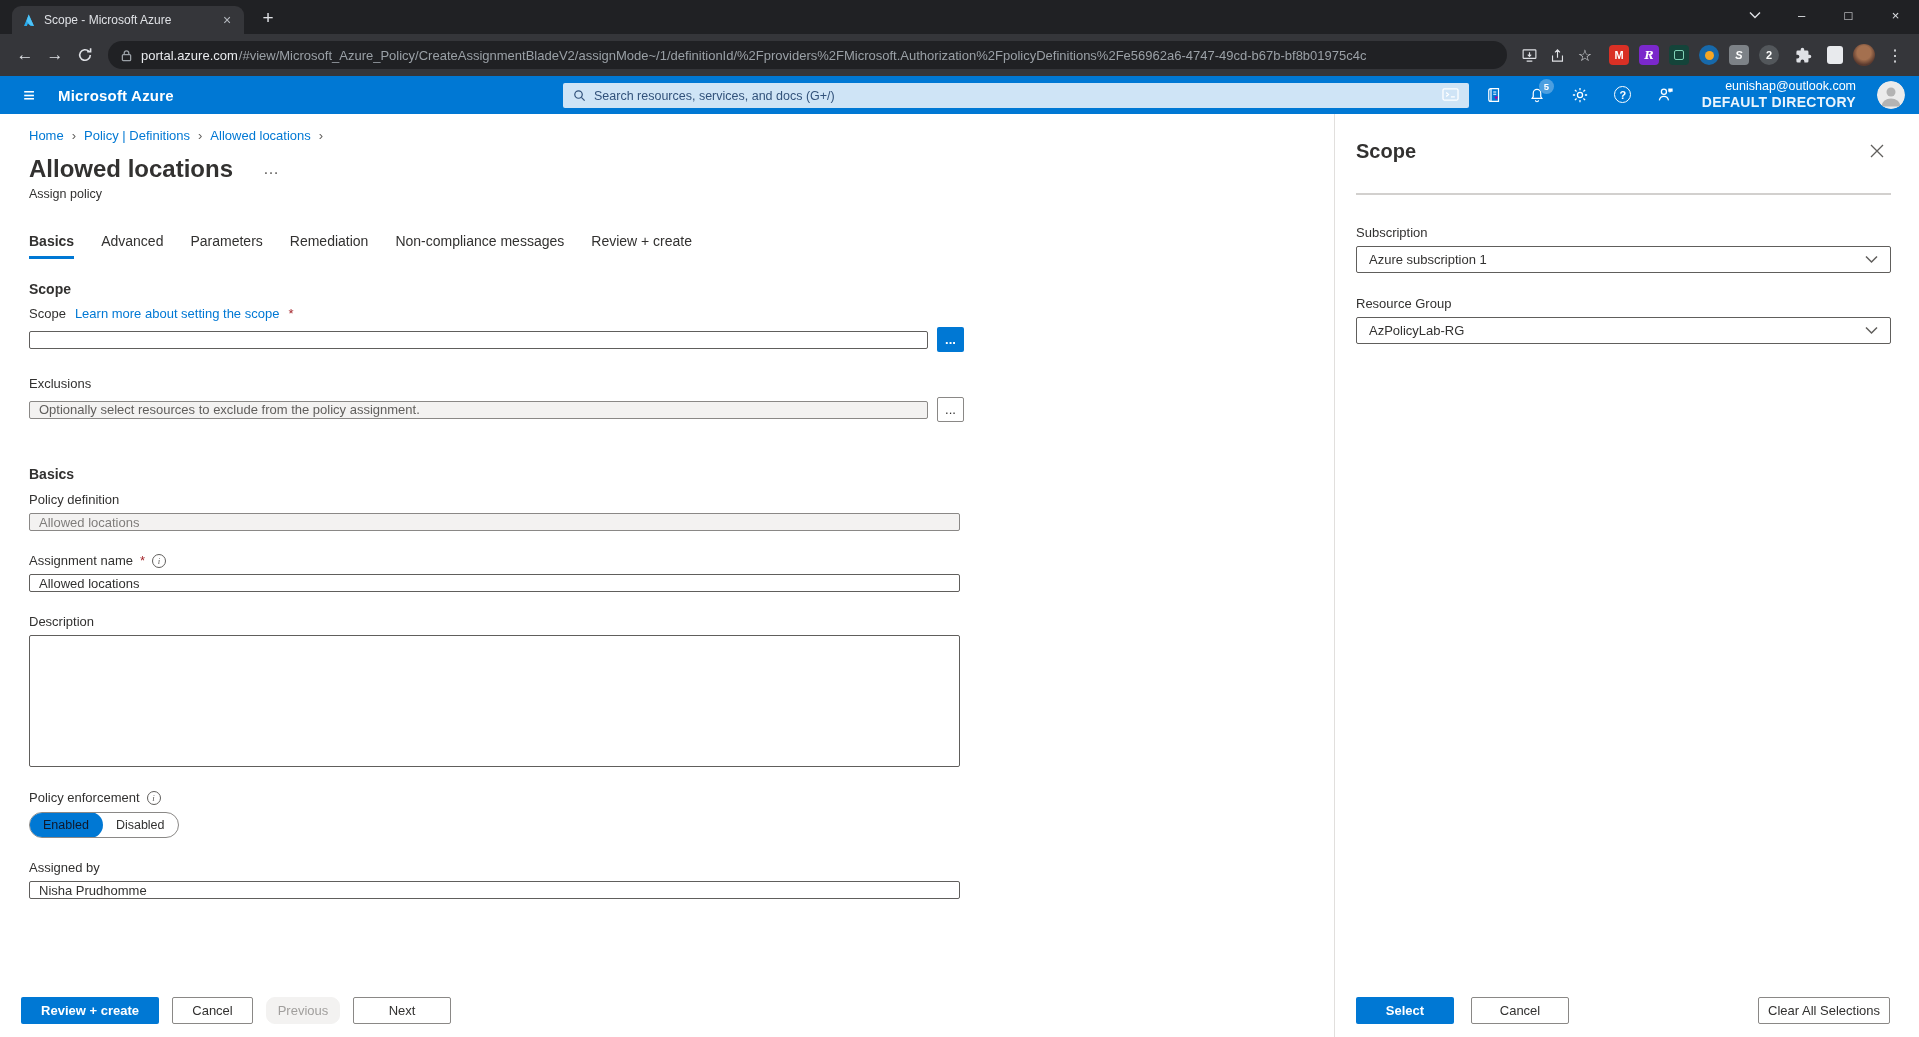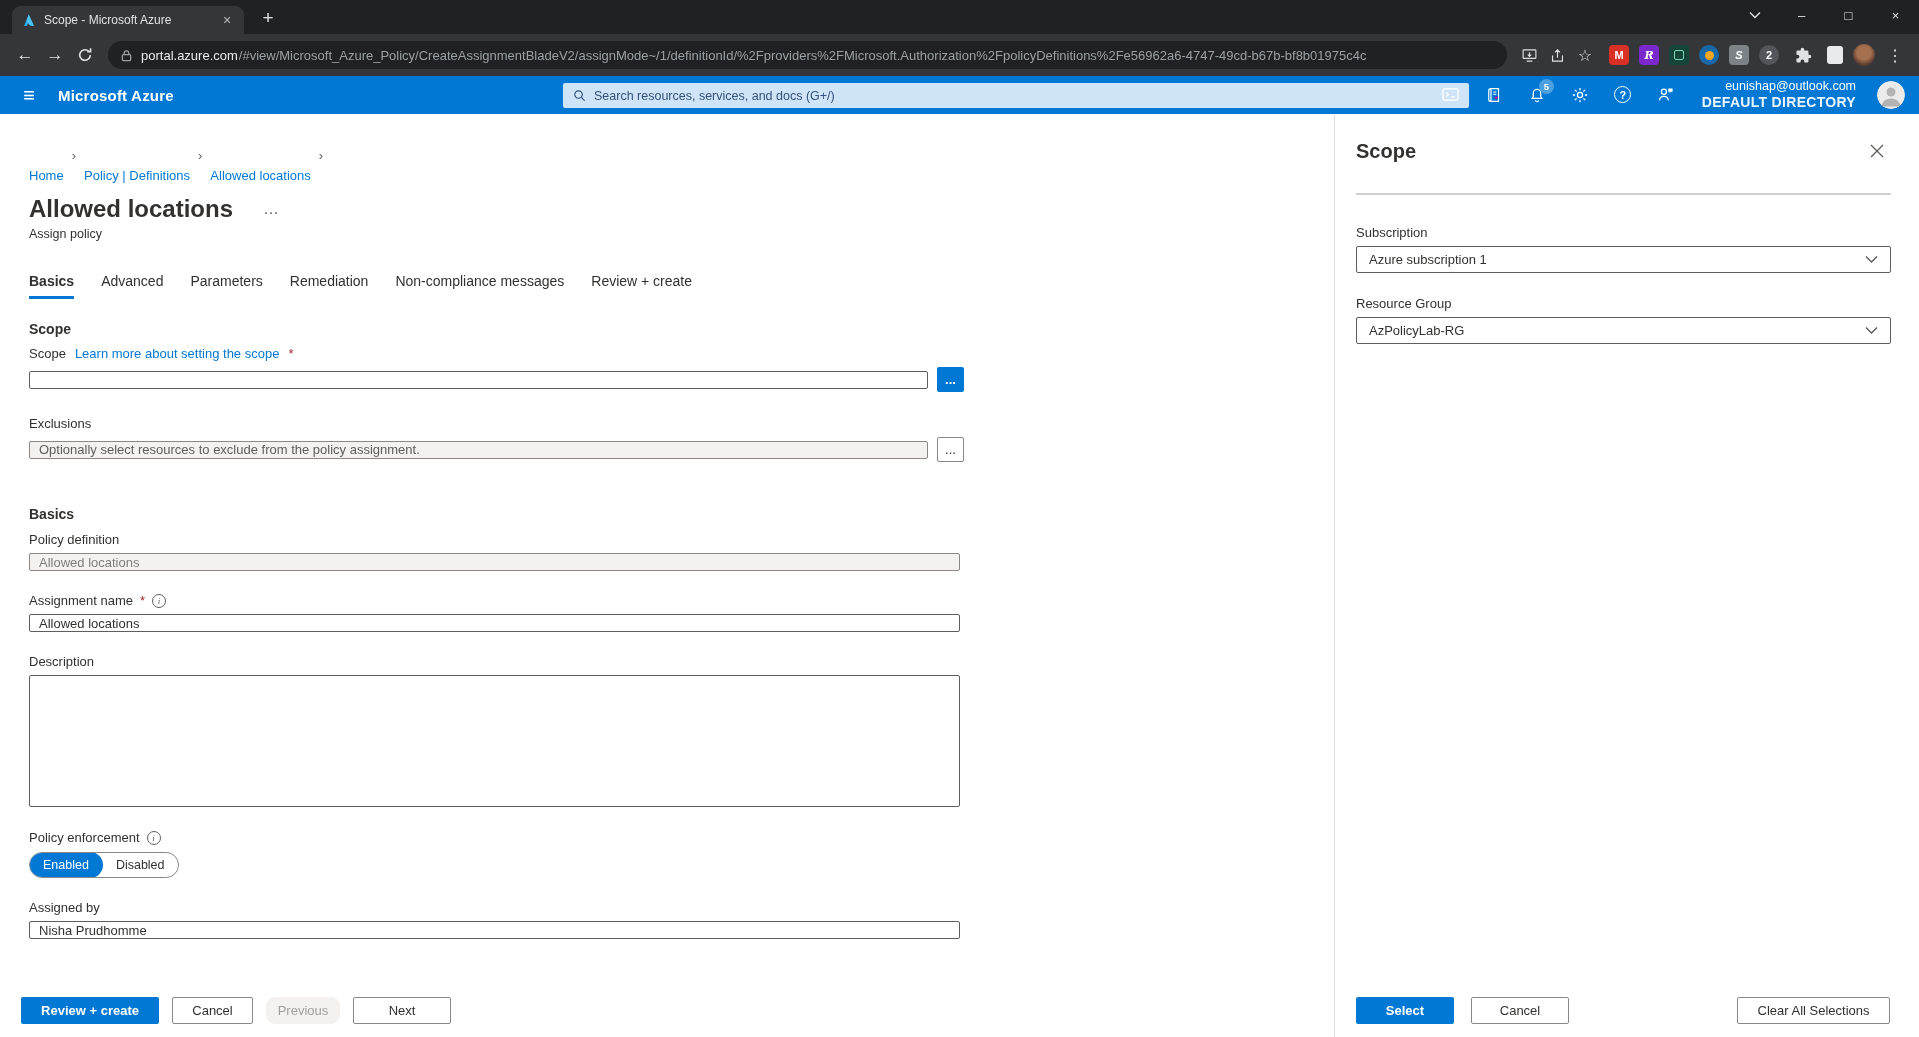--- a/index.html
+++ b/index.html
@@ -46,21 +46,21 @@
   .az-account { text-align:right; line-height:1.2; margin-left:4px; }
   .az-email { font-size:12.5px; }
   .az-dir { font-size:14px; font-weight:bold; letter-spacing:.3px; color:#eaf4fc; }
   .az-avatar { width:28px; height:28px; border-radius:50%; overflow:hidden; flex:0 0 auto; }
 
   
   .content { position:absolute; top:114px; left:0; right:0; bottom:0; background:#fff; color:#323130; }
   .left-pane { position:absolute; left:0; top:0; bottom:0; width:1334px; }
   .lp-inner { padding:14px 0 0 29px; }
   .breadcrumb { font-size:13px; display:flex; align-items:center; }
-  .crumb { color:#0078d4; text-decoration:none; cursor:pointer;margin-top:40px; }
+  .crumb { color:#0078d4; text-decoration:none; cursor:pointer; }
   .crumb-sep { color:#605e5c; padding:0 8px; font-size:13px; }
   .crumb-sep::before { content:"›"; }
   .page-title-row { margin-top:12px; display:flex; align-items:center; gap:30px; }
   .page-title { font-size:24px; font-weight:bold; color:#323130; }
   .title-more { color:#605e5c; font-size:16px; letter-spacing:1px; }
   .page-subtitle { margin-top:4px; font-size:12.5px; color:#323130; }
 
   .tabs { margin-top:32px; display:flex; gap:27px; font-size:14px; }
   .tab-item { padding-bottom:7px; color:#323130; cursor:pointer; }
   .tab-item.active { font-weight:bold; border-bottom:3px solid #0078d4; }
@@ -76,29 +76,29 @@
   .w900 { width:899px; }
   .w930 { width:931px; }
   .browse-btn { width:27px; height:25px; border:none; border-radius:2px; background:#0078d4; color:#fff; font-size:13px; font-weight:bold; line-height:10px; cursor:pointer; }
   .browse-btn.plain { background:#fff; border:1px solid #8a8886; color:#323130; font-weight:normal; }
   .field-label { margin-top:22px; font-size:13px; display:flex; align-items:center; gap:7px; }
   .info-icon { width:14px; height:14px; border:1px solid #605e5c; border-radius:50%; color:#605e5c; font-size:9px; display:inline-flex; align-items:center; justify-content:center; font-family:"Liberation Serif",serif; font-style:italic; }
   .info-icon::before { content:"i"; }
   .mt10 { margin-top:10px; }
   textarea.az-input { width:931px; height:132px; resize:none; padding:6px 9px; }
   .toggle { margin-top:7px; display:inline-flex; align-items:center; border:1px solid #8a8886; border-radius:13px; height:26px; background:#fff; overflow:hidden; }
-  .toggle-on { background:#0078d4; color:#ffffff; height:26px; display:flex; align-items:center; padding:0 14px; font-size:12.5px; border-radius:13px; margin:-1px 0 -1px -1px; cursor:pointer; }
+  .toggle-on { background:#0078d4; color:#0f172a; height:26px; display:flex; align-items:center; padding:0 14px; font-size:12.5px; border-radius:13px; margin:-1px 0 -1px -1px; cursor:pointer; }
   .toggle-off { padding:0 13px; font-size:12.5px; color:#323130; cursor:pointer; }
 
   .lp-footer { position:absolute; left:21px; bottom:13px; display:flex; gap:13px; align-items:center; }
   .btn { height:27px; font-size:13px; display:flex; align-items:center; justify-content:center; border-radius:2px; cursor:pointer; border:1px solid transparent; font-family:"Liberation Sans",sans-serif; }
   .btn-primary { background:#0078d4; color:#fff; font-weight:bold; }
   .btn-outline { background:#fff; border-color:#8a8886; color:#323130; }
   .btn-disabled { background:#f3f2f1; color:#a19f9d; border-color:#f3f2f1; cursor:default; }
-  .bw138 { width:138px; } .bw81 { width:81px; } .bw94 { width:74px;border-radius:9px; } .bw78 { width:98px; } .bw155 { width:153px; }
+  .bw138 { width:138px; } .bw81 { width:81px; } .bw94 { width:74px;border-radius:9px; } .bw78 { width:98px; } .bw155 { width:132px; }
 
   
   .right-panel { position:absolute; left:1334px; top:0; right:0; bottom:0; border-left:1px solid #e1dfdd; background:#fff; }
   .rp-title-row { display:flex; justify-content:space-between; align-items:flex-start; padding:26px 35px 0 21px; }
   .rp-title { font-size:20px; font-weight:bold; color:#323130; }
   .rp-close { margin-top:4px; cursor:pointer; }
   .rp-divider { margin:30px 28px 0 21px; height:2px; background:#d2d0ce; }
   .rp-field-label { margin:30px 28px 0 21px; font-size:13px; color:#323130; }
   .rp-field-label.second { margin-top:23px; }
   .rp-select { margin:6px 28px 0 21px; height:27px; border:1px solid #605e5c; border-radius:2px; background:#fff; display:flex; align-items:center; justify-content:space-between; padding:0 12px; font-size:13px; color:#323130; cursor:pointer; }

